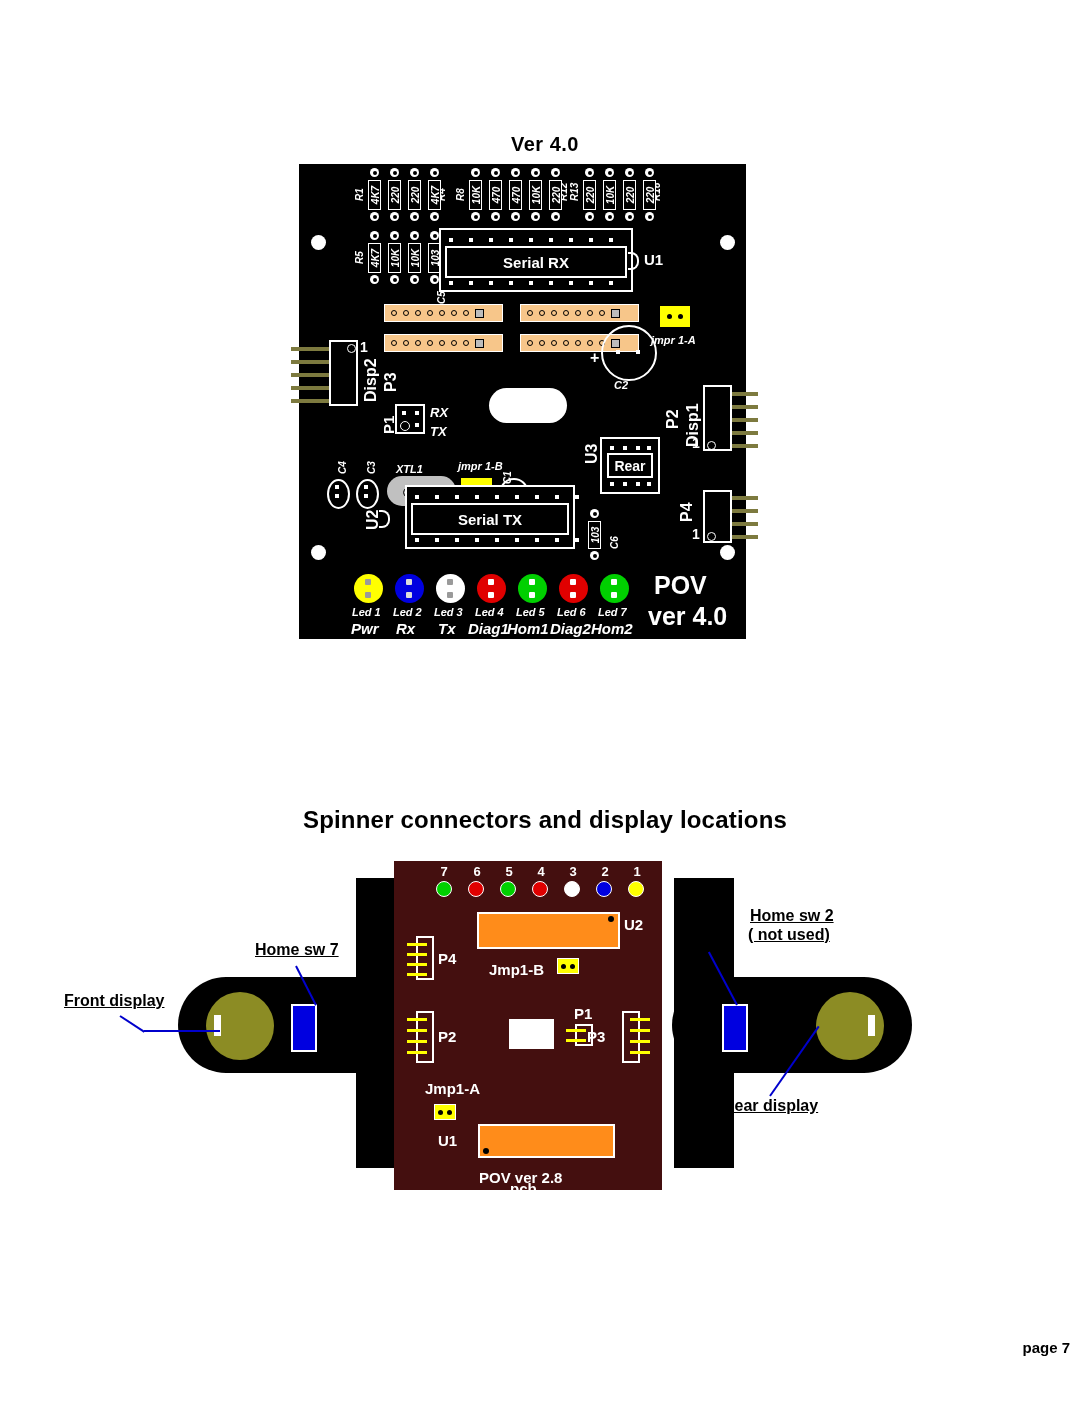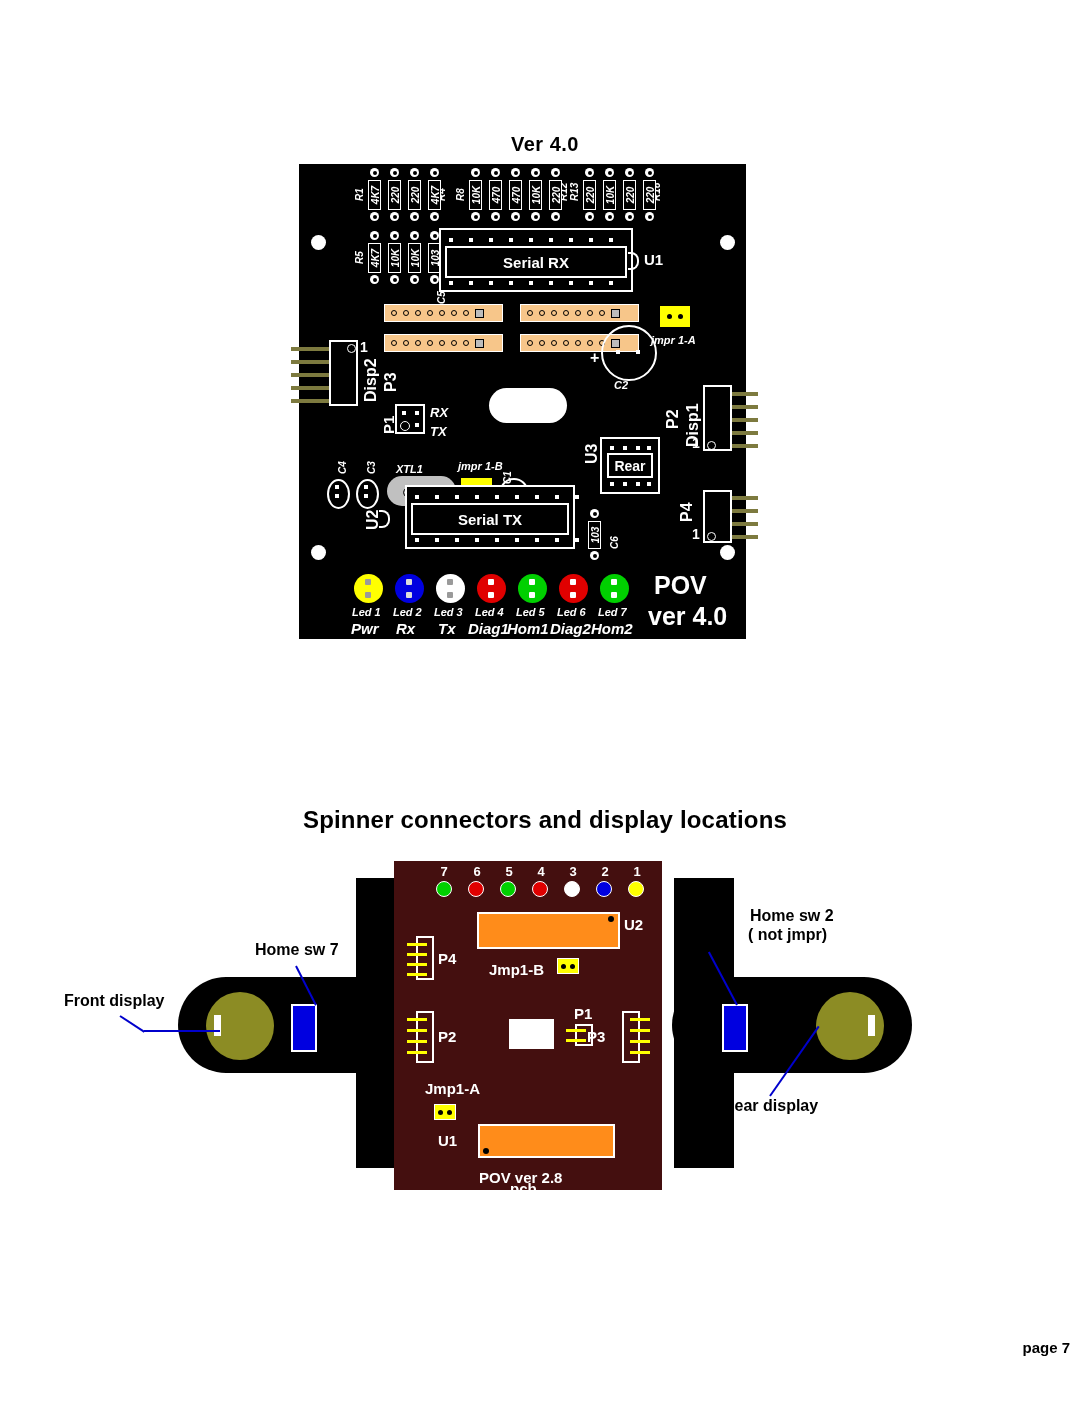--- a/index.html
+++ b/index.html
@@ -66,21 +66,21 @@
   .switch{position:absolute;background:#0000e0;border:2px solid #fff;box-sizing:border-box;}
   #pcbred{position:absolute;left:394px;top:861px;width:268px;height:329px;background:#440f0f;}
   .led{position:absolute;width:16px;height:16px;border-radius:50%;border:1px solid #fff;box-sizing:border-box;}
   .lednum{position:absolute;color:#fff;font-size:13px;font-weight:bold;text-align:center;width:18px;}
   .orangechip{position:absolute;background:#ff8c1a;border:2px solid #fff;box-sizing:border-box;}
   .chipdot{position:absolute;width:6px;height:6px;border-radius:50%;background:#000;}
   .conn{position:absolute;border:2px solid #fff;box-sizing:border-box;}
   .connpin{position:absolute;height:3px;background:#ffff00;}
   .wlab{position:absolute;color:#fff;font-weight:bold;font-size:15px;white-space:nowrap;}
   .blab{position:absolute;color:#000;font-weight:bold;font-size:16px;white-space:nowrap;
-        line-height:1.12;}
+        line-height:1.12;text-decoration:underline;}
   .leader{position:absolute;background:#0000cc;transform-origin:left center;height:2px;}
   .ylwjmp2{position:absolute;background:#ffff00;border:1px solid #fff;box-sizing:border-box;
      display:flex;align-items:center;justify-content:space-evenly;}
   .ylwjmp2 i{display:block;width:5px;height:5px;border-radius:50%;background:#000;}
 </style>
 </head>
 <body>
 
 <div class="abs nosel" id="ver-title" style="top:133px;">Ver 4.0</div>
 
@@ -522,20 +522,20 @@
   </div>
 
   <div class="blab" style="left:64px;top:137px;">Front display</div>
   <div class="leader" style="left:120px;top:160px;width:29px;transform:rotate(33deg);"></div>
   <div class="leader" style="left:144px;top:175px;width:76px;"></div>
 
   <div class="blab" style="left:255px;top:86px;">Home sw 7</div>
   <div class="leader" style="left:296px;top:110px;width:44px;transform:rotate(63deg);"></div>
 
   <div class="blab" style="left:750px;top:52px;">Home sw 2</div>
-  <div class="blab" style="left:748px;top:71px;">( not jmpr)</div>
+  <div class="blab" style="left:748px;top:71px;">( not used)</div>
   <div class="leader" style="left:737px;top:149px;width:60px;transform:rotate(-118deg);"></div>
 
   <div class="blab" style="left:723px;top:242px;">Rear display</div>
   <div class="leader" style="left:770px;top:240px;width:85px;transform:rotate(-55deg);"></div>
 </div>
 
 <div class="abs nosel" id="page-label">page 7</div>
 
 </body></html>

